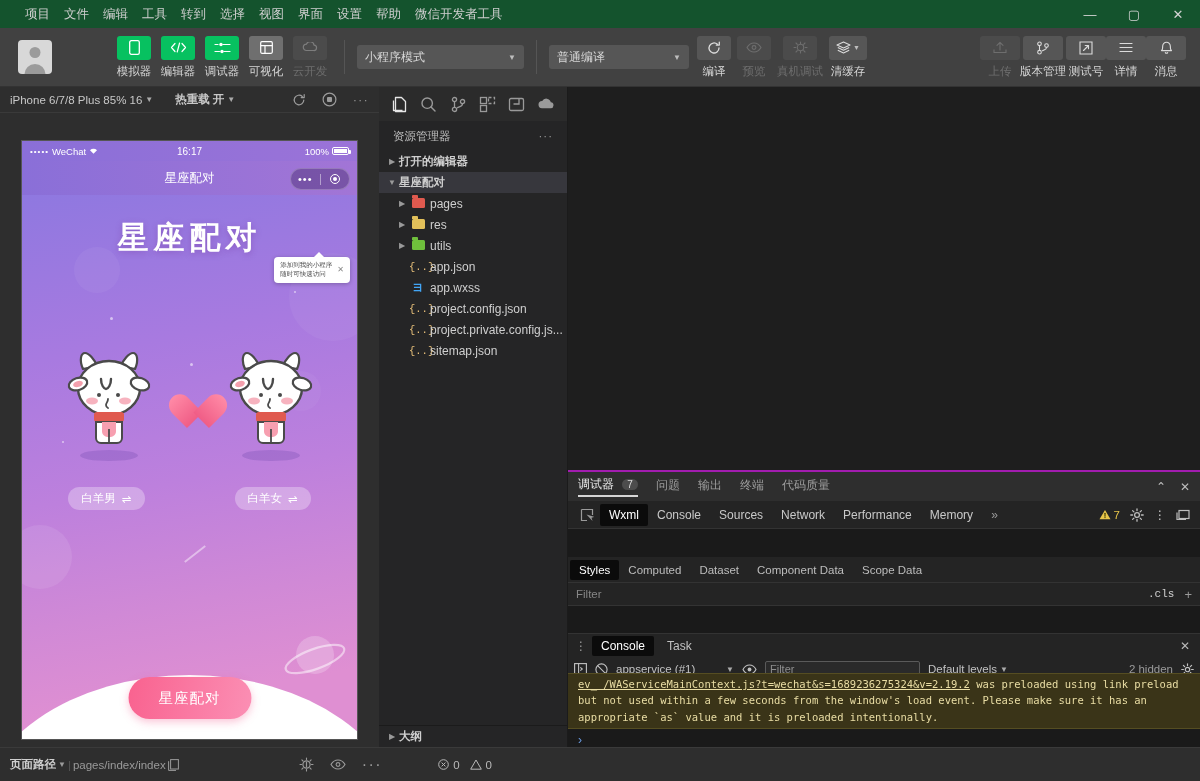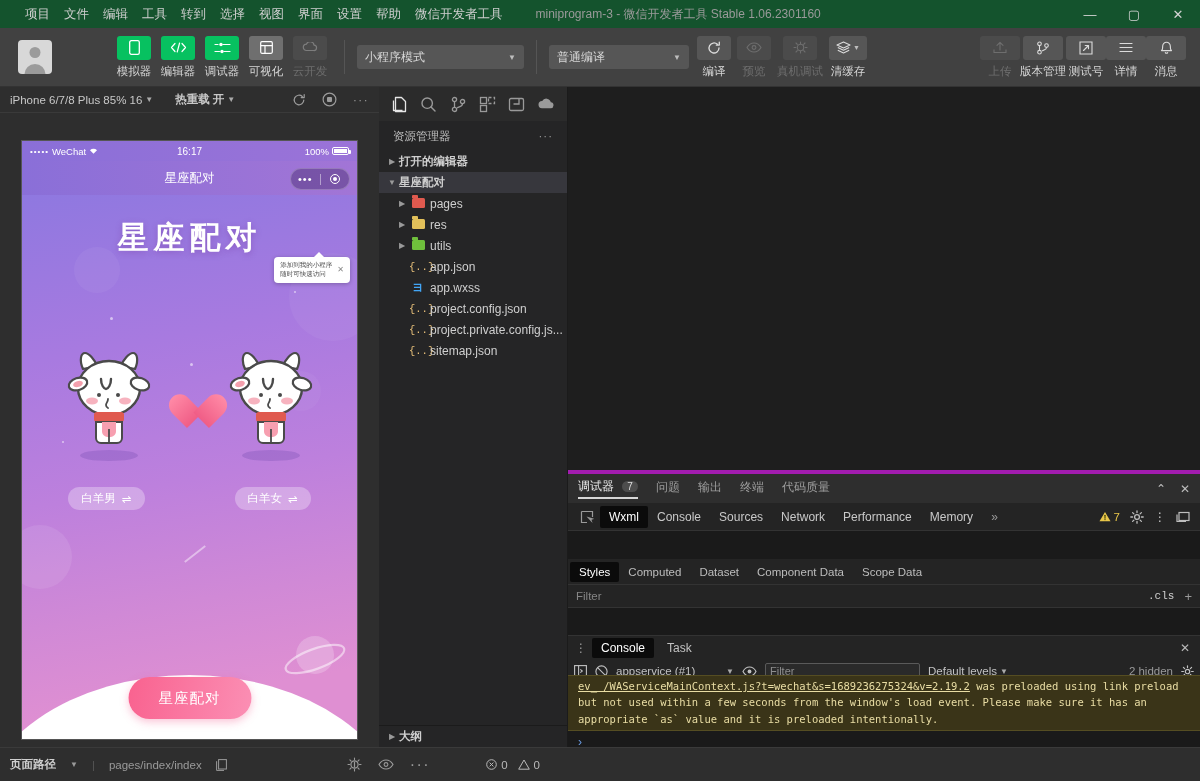--- a/index.html
+++ b/index.html
@@ -177,21 +177,21 @@
   .tree-row.sel { background: #37373d; }
   .tw { width: 14px; text-align: center; font-size: 8px; color: #9a9a9a; }
   .tw.none { visibility: hidden; }
   .fico { width: 18px; text-align: center; margin-right: 3px; font-size: 11px; }
   .folder { width: 13px; height: 10px; border-radius: 1.5px; display: inline-block; position: relative; }
   .folder::before { content:""; position:absolute; top:-2.5px; left:0; width:6px; height:3px; border-radius:1px 1px 0 0; background: inherit; }
   .jbrace { color: #e8c07a; font-size: 10.5px; font-family: "Liberation Mono", monospace; }
   .outline-bar { position: absolute; left: 0; right: 0; bottom: 0; height: 22px; display: flex; align-items: center; padding-left: 6px; color: #cfcfcf; font-size: 11.5px; border-top: 1px solid #1b1b1b; }
 
   
-  .devtools { position: absolute; left: 568px; top: 470px; right: 0; bottom: 0; background: #242424; border-top: 4px solid #a21caf; }
+  .devtools { position: absolute; left: 568px; top: 470px; right: 0; bottom: 0; background: #242424; border-top: 2px solid #a21caf; }
   .dt-tabs { height: 29px; display: flex; align-items: center; padding: 0 10px; color: #9d9d9d; font-size: 12px; gap: 18px; background: #2e2e2e; }
   .dt-tabs .t { position: relative; padding-bottom: 2px; white-space: nowrap; }
   .dt-tabs .t.active { color: #e9e9e9; border-bottom: 2px solid #d6d6d6; }
   .badge-n { display:inline-block; background:#4d4d4d; color:#ddd; border-radius:8px; font-size:10px; padding:0 5px; margin-left:5px; }
   .dt-tabs .right { margin-left: auto; display: flex; gap: 14px; color: #bdbdbd; }
 
   .cdt-bar { height: 28px; display: flex; align-items: center; padding: 0 6px; background: #242424; border-bottom: 1px solid #333; color: #c9c9c9; font-size: 12px; }
   .cdt-bar .pick { width: 26px; display: flex; align-items: center; justify-content: center; color: #9a9a9a; }
   .cdt-tab { padding: 4px 9px; border-radius: 2px; white-space: nowrap; }
   .cdt-tab.active { background: #0b0b0b; color: #fff; }
@@ -228,21 +228,21 @@
   .prompt-row { display: flex; align-items: center; padding: 4px 10px; color: #6a9ae0; font-size: 12px; }
 
   
   .editor-blank { position: absolute; left: 568px; top: 87px; right: 0; height: 383px; background: #1e1e1e; }
 
   
   .statusbar-bottom {
     position: absolute; left: 0; right: 0; bottom: 0; height: 34px; background: #2e2e2e;
     display: flex; align-items: center; border-top: 1px solid #3a3a3a;
   }
-  .sbb-left { display: flex; align-items: center; gap: 14px; padding-left: 10px; color: #b9b9b9; font-size: 11.5px; }
+  .sbb-left { display: flex; align-items: center; gap: 2px; padding-left: 10px; color: #b9b9b9; font-size: 11.5px; }
   .sbb-left .path { color: #9a9a9a; }
   .sbb-icons { display: flex; align-items: center; gap: 16px; margin-left: 120px; color: #9a9a9a; }
   .sbb-counts { margin-left: 56px; display: flex; align-items: center; gap: 10px; color: #b9b9b9; font-size: 11.5px; }
   svg { display: block; }
 </style>
 </head>
 <body>
 
 <div class="app">
 
@@ -251,21 +251,20 @@
     <div class="menu-item">文件</div>
     <div class="menu-item">编辑</div>
     <div class="menu-item">工具</div>
     <div class="menu-item">转到</div>
     <div class="menu-item">选择</div>
     <div class="menu-item">视图</div>
     <div class="menu-item">界面</div>
     <div class="menu-item">设置</div>
     <div class="menu-item">帮助</div>
     <div class="menu-item">微信开发者工具</div>
-    <div class="title-text">miniprogram-3 - 微信开发者工具 Stable 1.06.2301160</div>
     <div class="win-ctrls">
       <div class="win-btn">—</div>
       <div class="win-btn">▢</div>
       <div class="win-btn close">✕</div>
     </div>
   </div>
 
   <div class="toolbar">
     <div class="avatar"></div>
 

